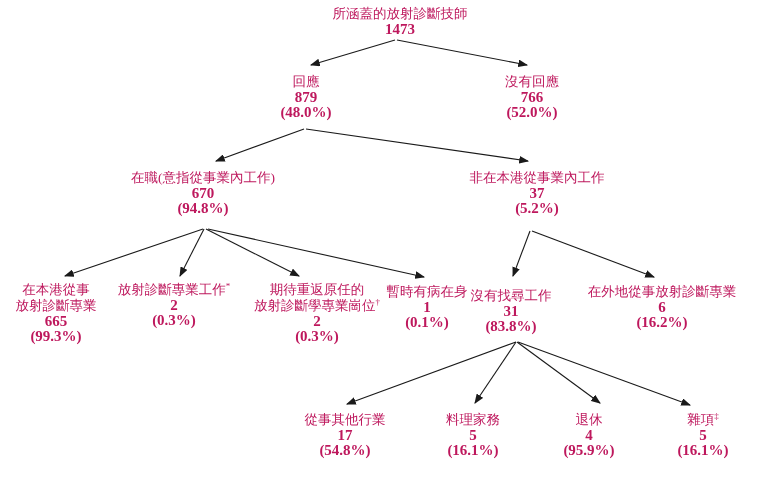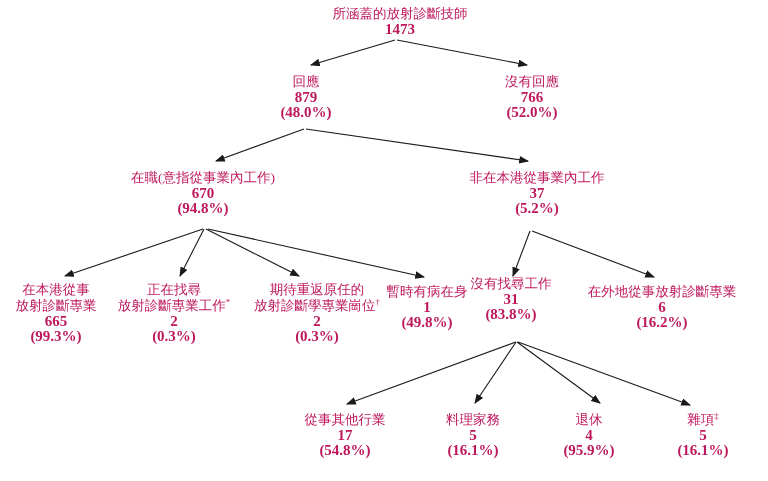--- a/index.html
+++ b/index.html
@@ -78,40 +78,39 @@
   </div>
 
   <div class="node" style="left:56px;top:282px">
     <div class="lbl">在本港從事</div>
     <div class="lbl">放射診斷專業</div>
     <div class="num">665</div>
     <div class="num">(99.3%)</div>
   </div>
 
   <div class="node" style="left:174px;top:282px">
-    <div class="lbl">正在找尋</div>
     <div class="lbl"><span>放射診斷專業工作</span><sup class="fn">*</sup></div>
     <div class="num">2</div>
     <div class="num">(0.3%)</div>
   </div>
 
   <div class="node" style="left:317px;top:282px">
     <div class="lbl">期待重返原任的</div>
     <div class="lbl"><span>放射診斷學專業崗位</span><sup class="fn">†</sup></div>
     <div class="num">2</div>
     <div class="num">(0.3%)</div>
   </div>
 
   <div class="node" style="left:427px;top:284px">
     <div class="lbl">暫時有病在身</div>
     <div class="num">1</div>
-    <div class="num">(49.8%)</div>
+    <div class="num">(0.1%)</div>
   </div>
 
-  <div class="node" style="left:511px;top:276px">
+  <div class="node" style="left:511px;top:288px">
     <div class="lbl">沒有找尋工作</div>
     <div class="num">31</div>
     <div class="num">(83.8%)</div>
   </div>
 
   <div class="node" style="left:662px;top:284px">
     <div class="lbl">在外地從事放射診斷專業</div>
     <div class="num">6</div>
     <div class="num">(16.2%)</div>
   </div>

